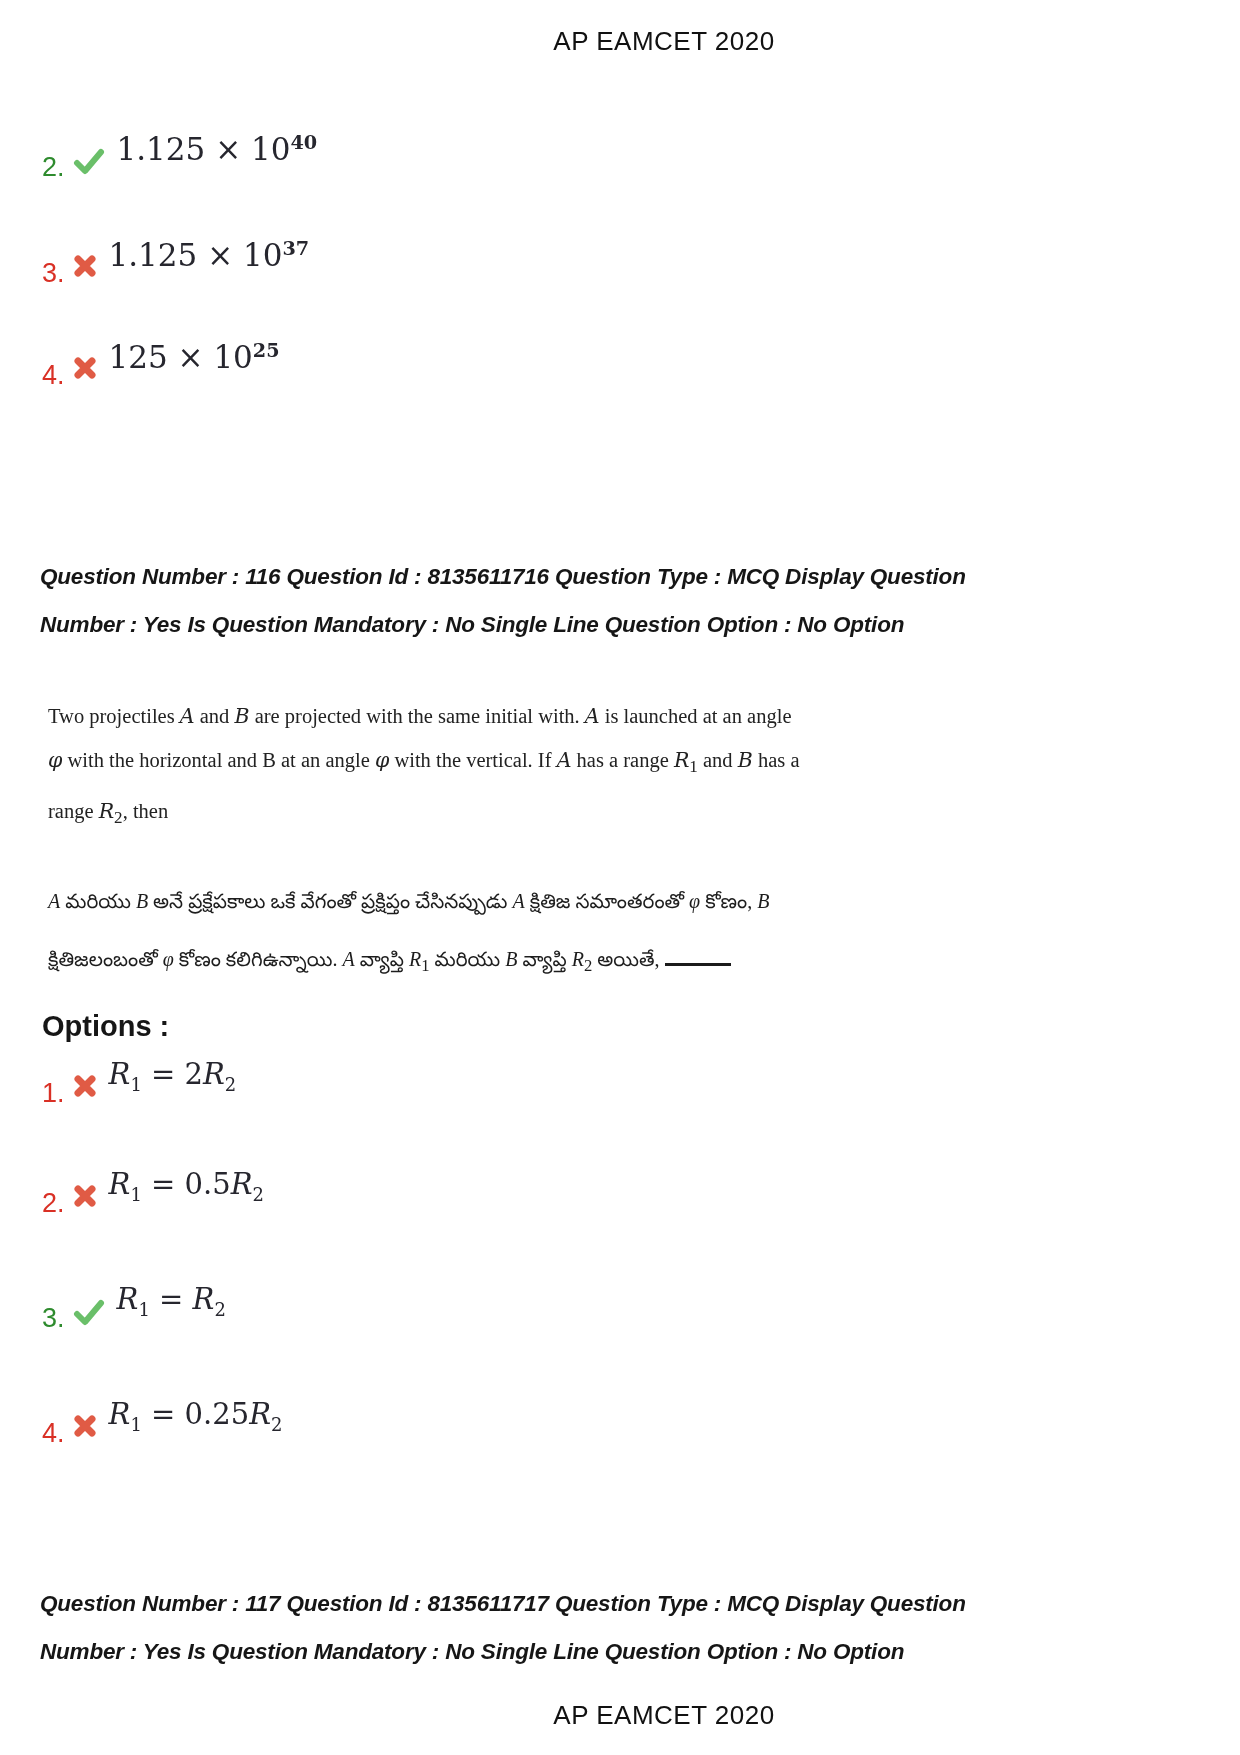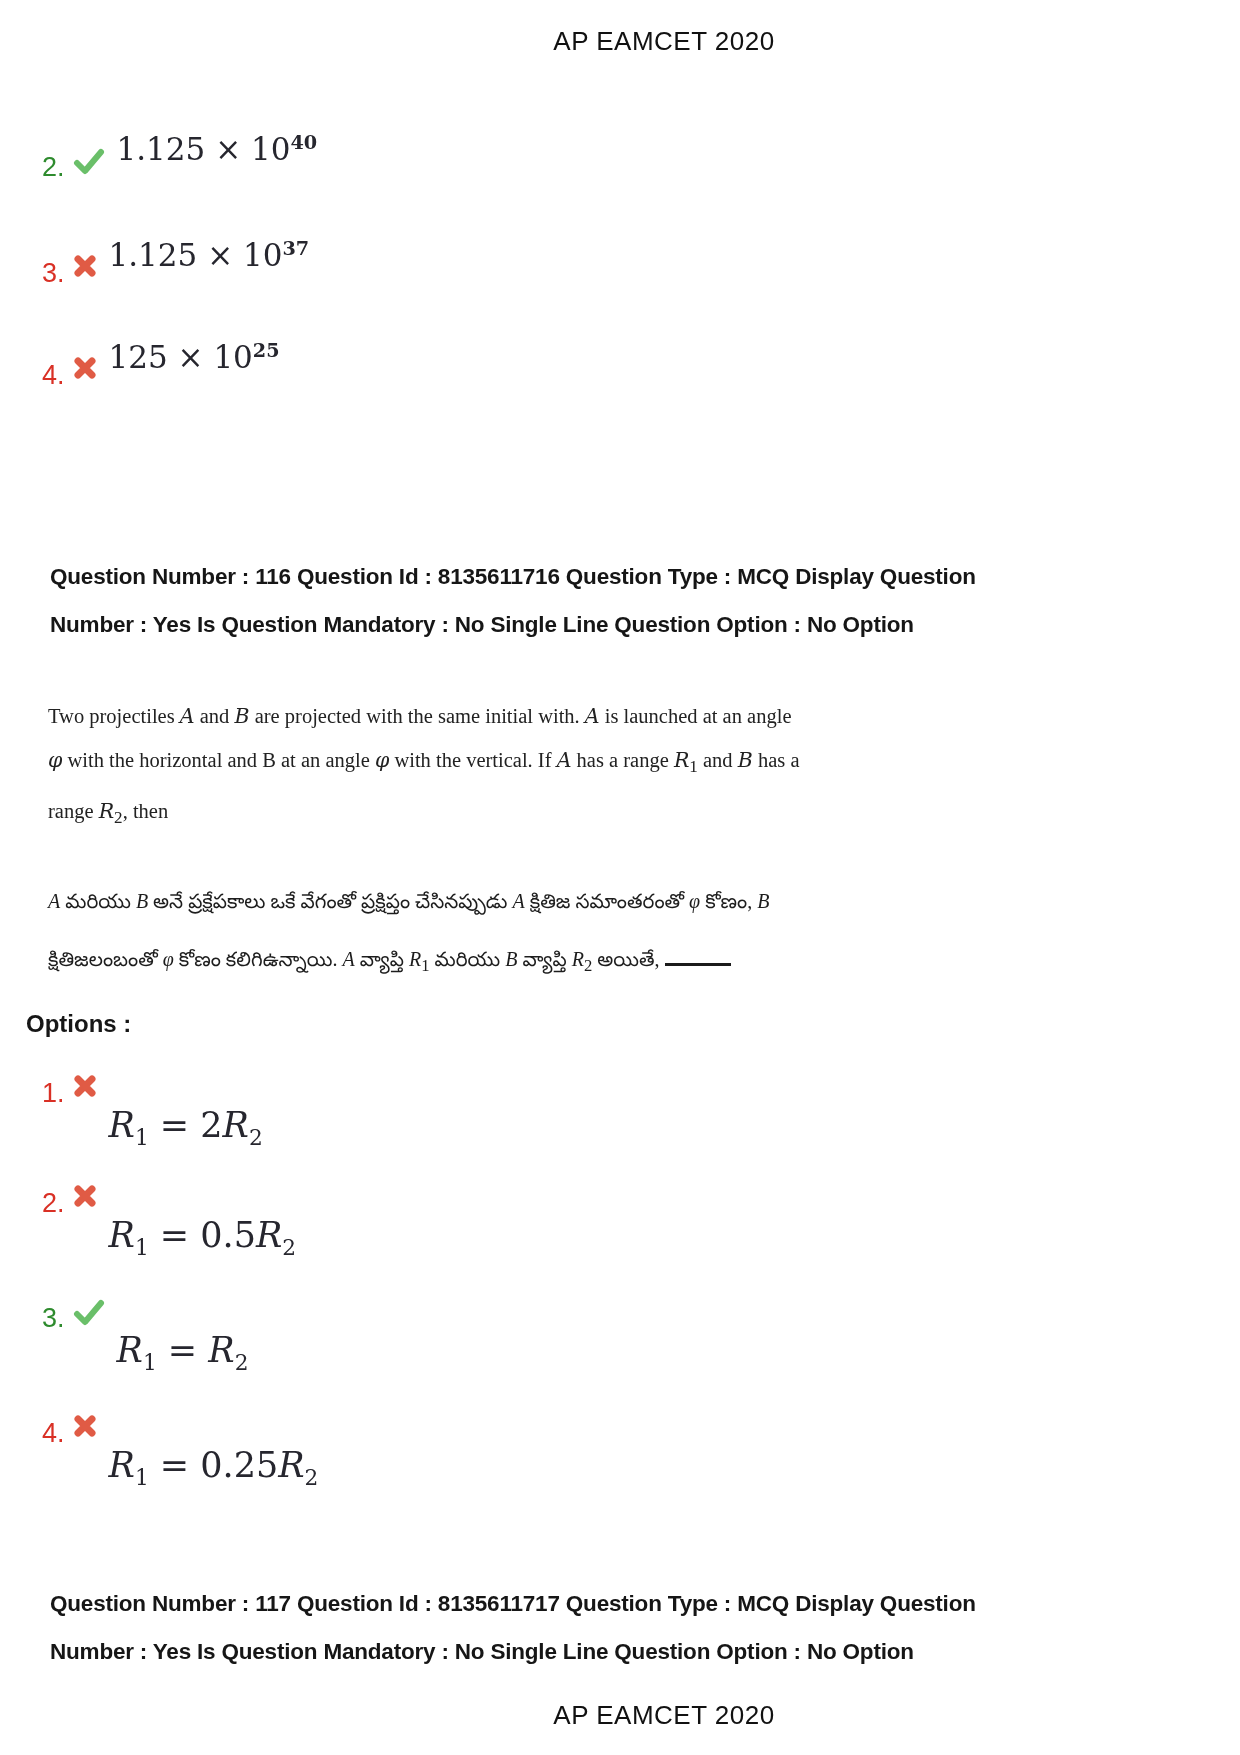--- a/index.html
+++ b/index.html
@@ -28,52 +28,53 @@
     font-family:"Liberation Sans",sans-serif;
   }
   .opt-num.correct{color:#2e8b2e;}
   .opt-num.wrong{color:#d93025;}
   .mark{position:relative;top:16px;margin:0 12px 0 8px;line-height:0;}
   .formula{
     font-family:"DejaVu Serif","Liberation Serif",serif;
     font-size:31px;color:#26262e;font-weight:500;line-height:1.15;
     white-space:nowrap;
   }
-  .formula-sm{font-size:35px;margin-top:47px;}
+  .formula-sm{font-size:29px;}
   .formula sup{font-size:62%;font-weight:600;}
   .formula sub{font-size:62%;}
   .seg-i{font-style:italic;}
 
   
   .meta{
-    left:50px;width:1010px;
+    left:40px;width:1010px;
     font-weight:bold;font-size:22.5px;line-height:48px;
     color:#161616;letter-spacing:-0.2px;
     font-family:"Liberation Sans",sans-serif;
+    font-style:italic;
   }
   .meta div{white-space:nowrap;}
 
   
   .body-en{
     left:48px;width:850px;
     font-family:"Liberation Serif",serif;
     font-size:20.5px;line-height:44px;color:#222;
   }
   .body-en .seg-i{font-family:"DejaVu Serif",serif;}
   .body-te{
     left:48px;width:800px;
     font-family:"Liberation Serif",serif;
     font-size:20px;line-height:58px;color:#1d1d1d;
   }
   .seg-blank{
     display:inline-block;width:66px;height:4px;
     border-bottom:3px solid #1b1b1b;vertical-align:baseline;
   }
   .options-label{
-    left:26px;font-weight:bold;font-size:24px;color:#161616;
+    left:42px;font-weight:bold;font-size:29px;color:#161616;
   }
 </style>
 </head>
 <body>
 
 <div class="abs page-title header-title">AP EAMCET 2020</div>
 
 <div class="abs opt-row" style="top:132px">
   <span class="opt-num correct">2.</span>
   <span class="mark">

